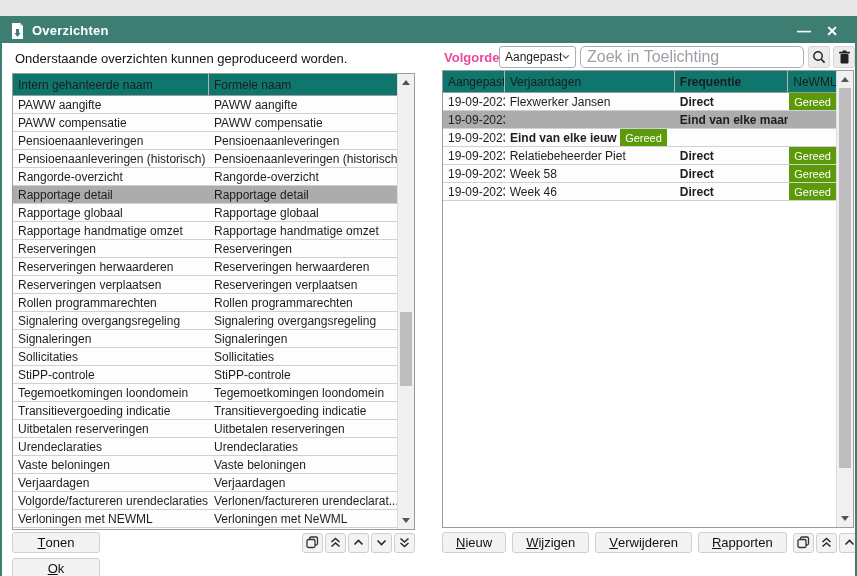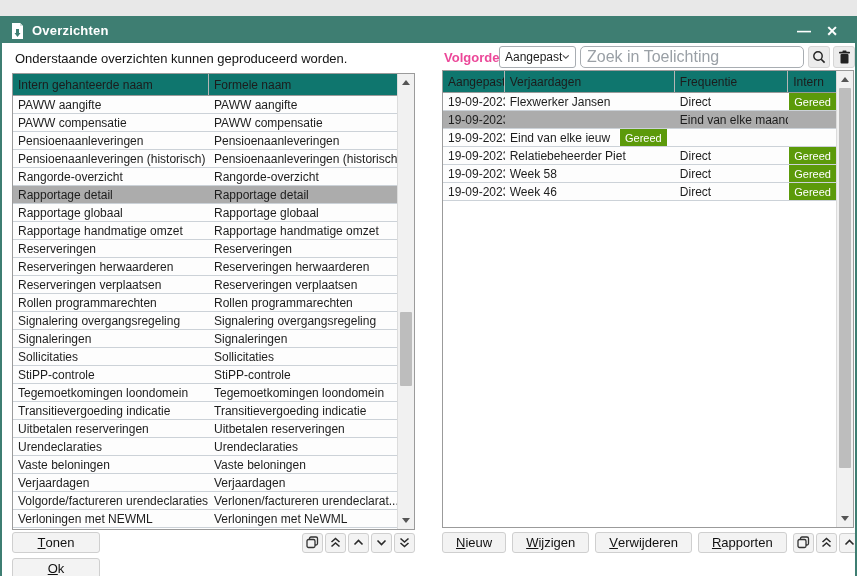--- a/index.html
+++ b/index.html
@@ -35,26 +35,26 @@
   }
   .hcell:last-child { border-right:none; }
   .t-body { position:absolute; left:0; top:22px; right:17px; bottom:0; overflow:hidden; }
   .trow {
     display:flex; height:18px; background:#fdfdfd;
     border-bottom:1px solid #ccd2d8; font-size:12px; color:#1d1d1d;
   }
   .trow.selected { background:#acacac; }
   .tcell { padding:2px 5px 0 5px; white-space:nowrap; overflow:hidden; }
   .tcell.badge {
-    background:#5c9a0a; color:#ffffff; font-size:11px; text-align:left;
+    background:#5c9a0a; color:#ffffff; font-size:11px; text-align:center;
     padding-top:3px; border-left:1px solid #fff;
   }
   
   .lc1 { width:196px; } .lc2 { width:188px; }
-  .rc1 { width:62px; } .rc2 { width:171px; } .rc3 { width:114px; } .rc4 { width:48px; }
+  .rc1 { width:62px; } .rc2 { width:171px; } .rc3 { width:114px;font-weight:bold; } .rc4 { width:48px; }
   
   .vscroll {
     position:absolute; top:0; right:0; bottom:0; width:17px;
     background:#f1f1f1; border-left:1px solid #dcdcdc;
   }
   .sb-arrow { position:absolute; left:0; width:16px; height:15px; display:flex; align-items:center; justify-content:center; }
   .sb-arrow.up { top:1px; } .sb-arrow.down { bottom:1px; }
   .tri-up { width:0; height:0; border-left:4px solid transparent; border-right:4px solid transparent; border-bottom:5px solid #555; }
   .tri-down { width:0; height:0; border-left:4px solid transparent; border-right:4px solid transparent; border-top:5px solid #555; }
   .sb-thumb { position:absolute; left:2px; width:12px; background:#bdbdbd; border-radius:1px; }
@@ -255,21 +255,21 @@
       <rect x="1" y="1.8" width="11" height="1.6" rx="0.6" fill="#222"></rect>
       <rect x="4.5" y="0.4" width="4" height="1.6" rx="0.6" fill="#222"></rect>
     </svg>
   </div>
 
   <div class="datatable righttable">
     <div class="t-head" style="margin-right:17px;">
       <div class="hcell rc1">Aangepast</div>
       <div class="hcell rc2">Verjaardagen</div>
       <div class="hcell rc3">Frequentie</div>
-      <div class="hcell rc4">Intern</div>
+      <div class="hcell rc4">NeWML</div>
     </div>
     <div class="t-body">
         <div class="trow">
           <div class="tcell rc1">19-09-2023</div>
           <div class="tcell rc2">Flexwerker Jansen</div>
           <div class="tcell rc3">Direct</div>
           <div class="tcell rc4 badge">Gereed</div>
         </div>
         <div class="trow selected">
           <div class="tcell rc1">19-09-2023</div>

